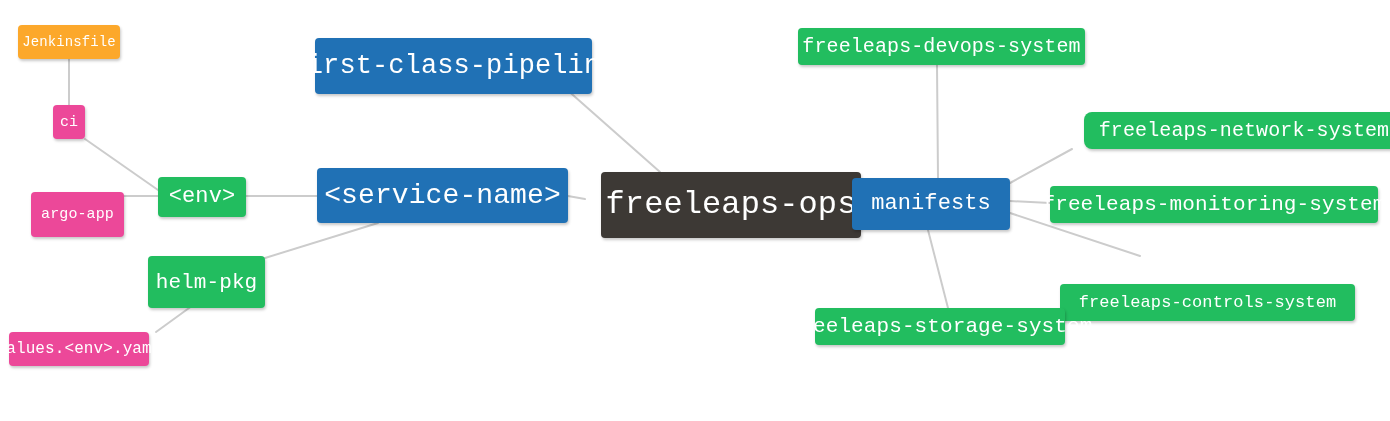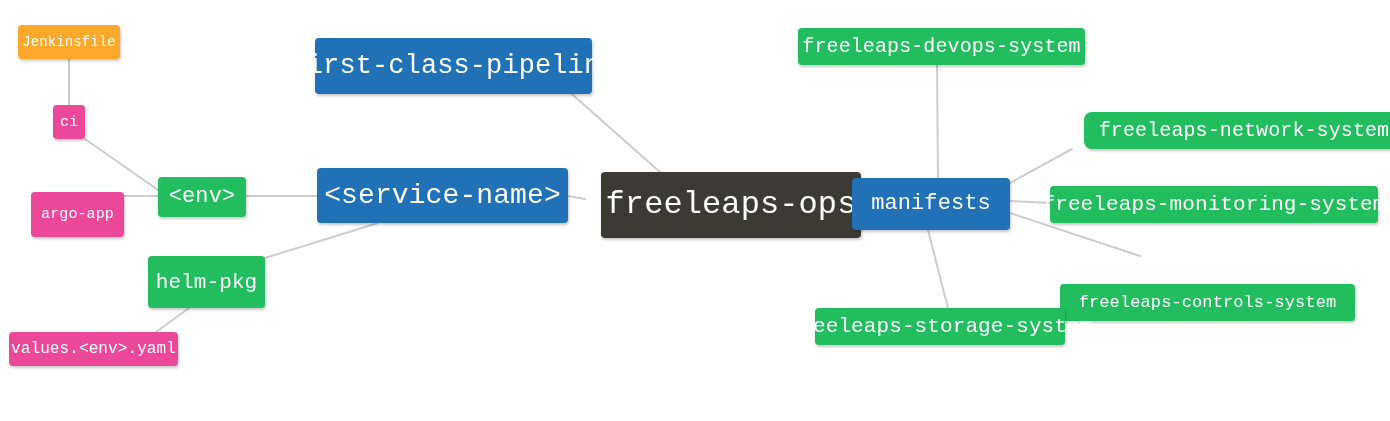--- a/index.html
+++ b/index.html
@@ -79,21 +79,21 @@
       </div>
       <div class="node c-red" style="left: 31px; top: 192px; width: 93px; height: 45px; font-size: 15px;">
         <span>argo-app</span>
       </div>
       <div class="node c-green" style="left: 158px; top: 177px; width: 88px; height: 40px; font-size: 22px;">
         <span>&lt;env&gt;</span>
       </div>
       <div class="node c-green" style="left: 148px; top: 256px; width: 117px; height: 52px; font-size: 21px;">
         <span>helm-pkg</span>
       </div>
-      <div class="node c-red" style="left: 9px; top: 332px; width: 169px; height: 34px; font-size: 16px;">
+      <div class="node c-red" style="left: 9px; top: 332px; width: 140px; height: 34px; font-size: 16px;">
         <span>values.&lt;env&gt;.yaml</span>
       </div>
       <div class="node c-blue" style="left: 315px; top: 38px; width: 277px; height: 56px; font-size: 27px; text-align: center;">
         <span>first-class-pipeline</span>
       </div>
       <div class="node c-blue" style="left: 317px; top: 168px; width: 251px; height: 55px; font-size: 28px;">
         <span>&lt;service-name&gt;</span>
       </div>
       <div class="node c-root" style="left: 585px; top: 172px; width: 260px; height: 66px; font-size: 32px;">
         <span>freeleaps-ops</span>

